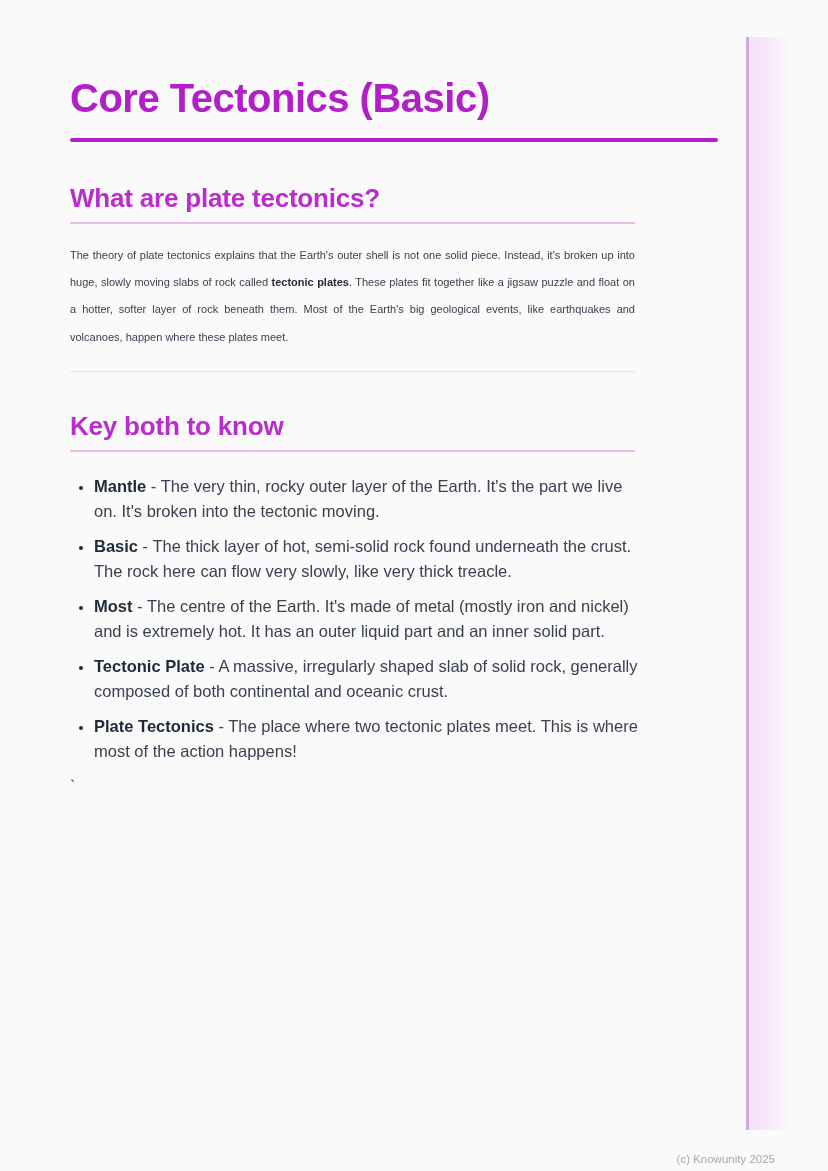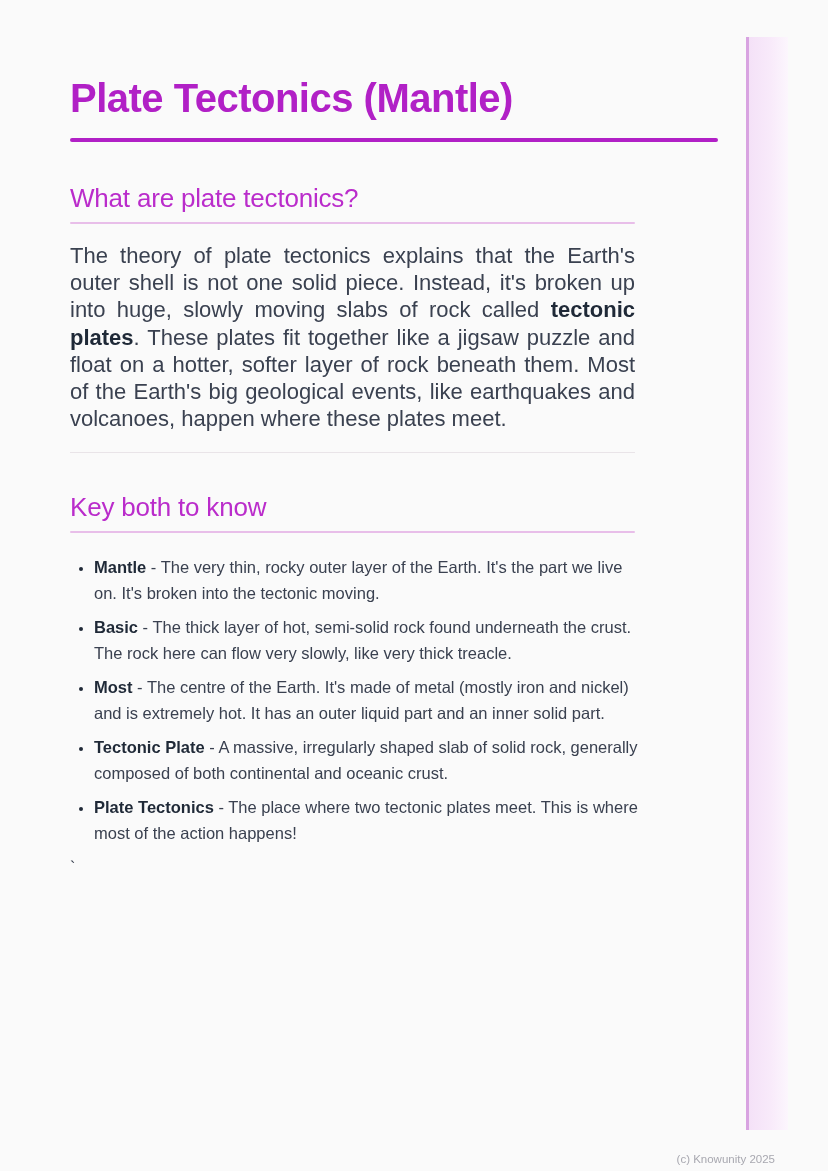--- a/index.html
+++ b/index.html
@@ -52,40 +52,40 @@
     margin-top: 16px;
     width: 648px;
     height: 4px;
     background: #b120c6;
     border-radius: 2px;
   }
 
   h2.section-heading {
     font-size: 26px;
     line-height: 32px;
-    font-weight: 400;
+    font-weight: 700;
     letter-spacing: -0.2px;
     color: #ba2ccb;
   }
 
   .section-1 h2.section-heading { margin-top: 40px; }
   .section-2 h2.section-heading { margin-top: 38px; }
 
   .heading-rule {
     margin-top: 8px;
     width: 565px;
     height: 2px;
     background: #e8bee9;
     border-radius: 1px;
   }
 
   p.body-paragraph {
     margin-top: 18px;
     width: 565px;
-    font-size: 22px;
+    font-size: 11px;
     line-height: 27.2px;
     color: #3a4150;
     text-align: justify;
   }
 
   p.body-paragraph strong,
   .keyword-term {
     font-weight: 700;
     color: #1f2937;
   }
@@ -132,21 +132,21 @@
 </style>
 </head>
 <body>
 
 <div class="page">
 
   <div class="stripe"></div>
 
   <div class="content">
 
-    <h1 class="doc-title">Plate Tectonics (Mantle)</h1>
+    <h1 class="doc-title">Core Tectonics (Basic)</h1>
     <div class="title-rule"></div>
 
     <section class="section-1">
       <h2 class="section-heading">What are plate tectonics?</h2>
       <div class="heading-rule"></div>
       <p class="body-paragraph"><span>The theory of plate tectonics explains that the Earth's outer shell is not one solid piece. Instead, it's broken up into huge, slowly moving slabs of rock called </span><strong>tectonic plates</strong><span>. These plates fit together like a jigsaw puzzle and float on a hotter, softer layer of rock beneath them. Most of the Earth's big geological events, like earthquakes and volcanoes, happen where these plates meet.</span></p>
     </section>
 
     <hr class="section-divider">
 

